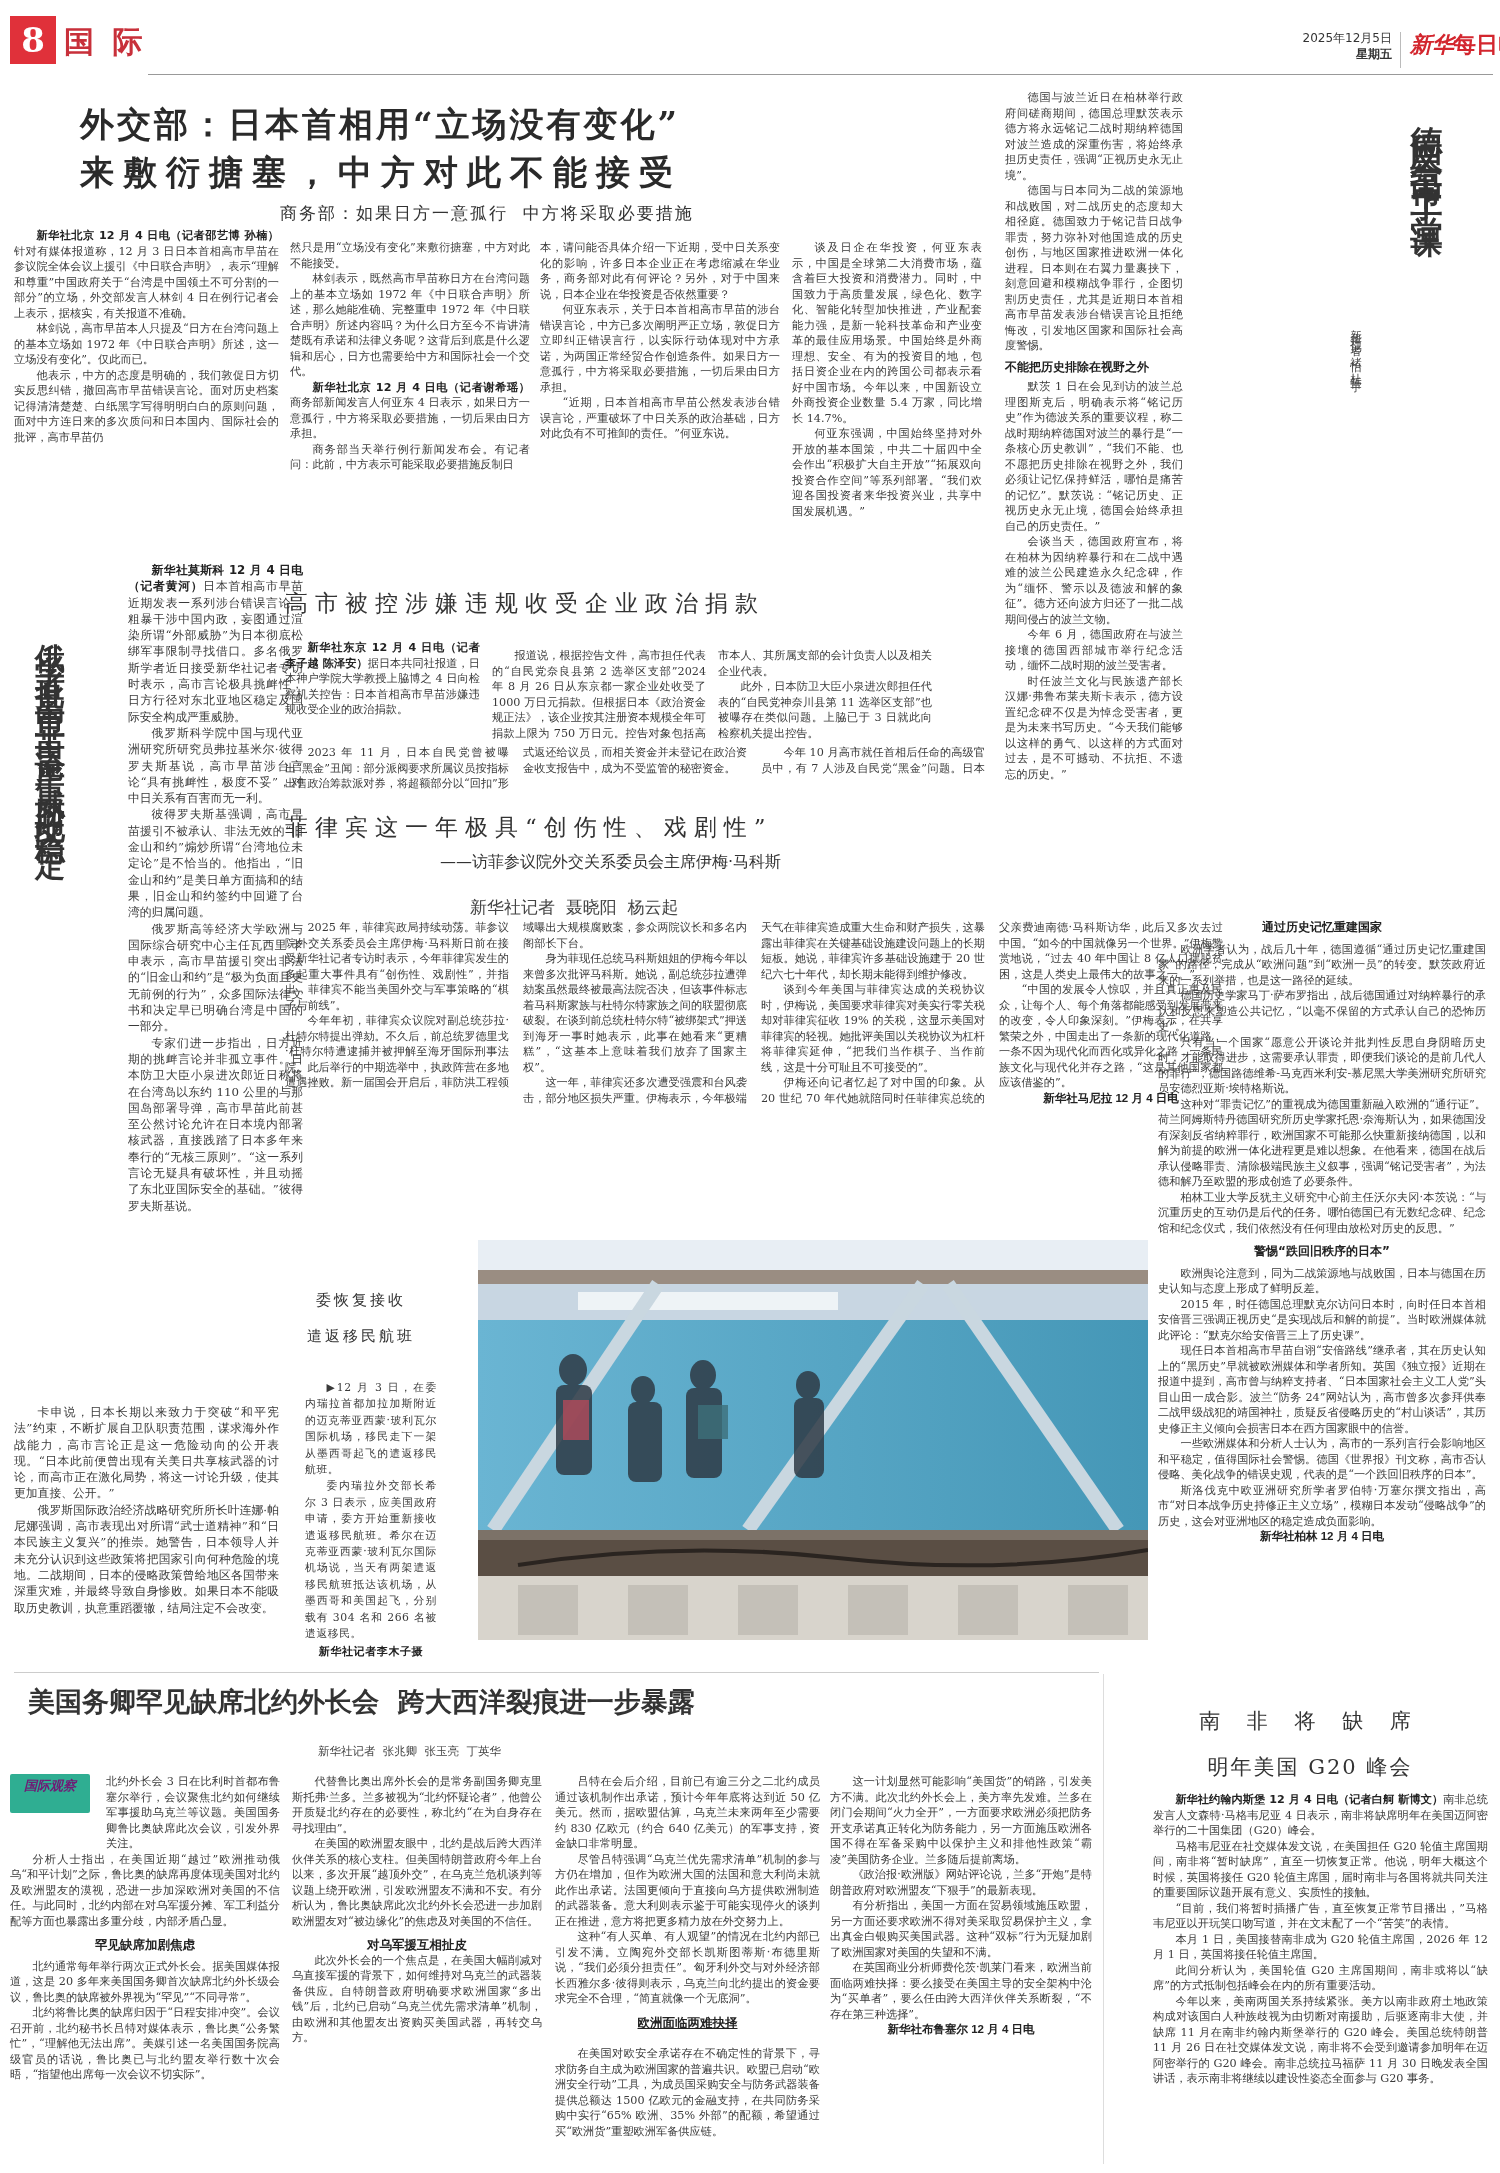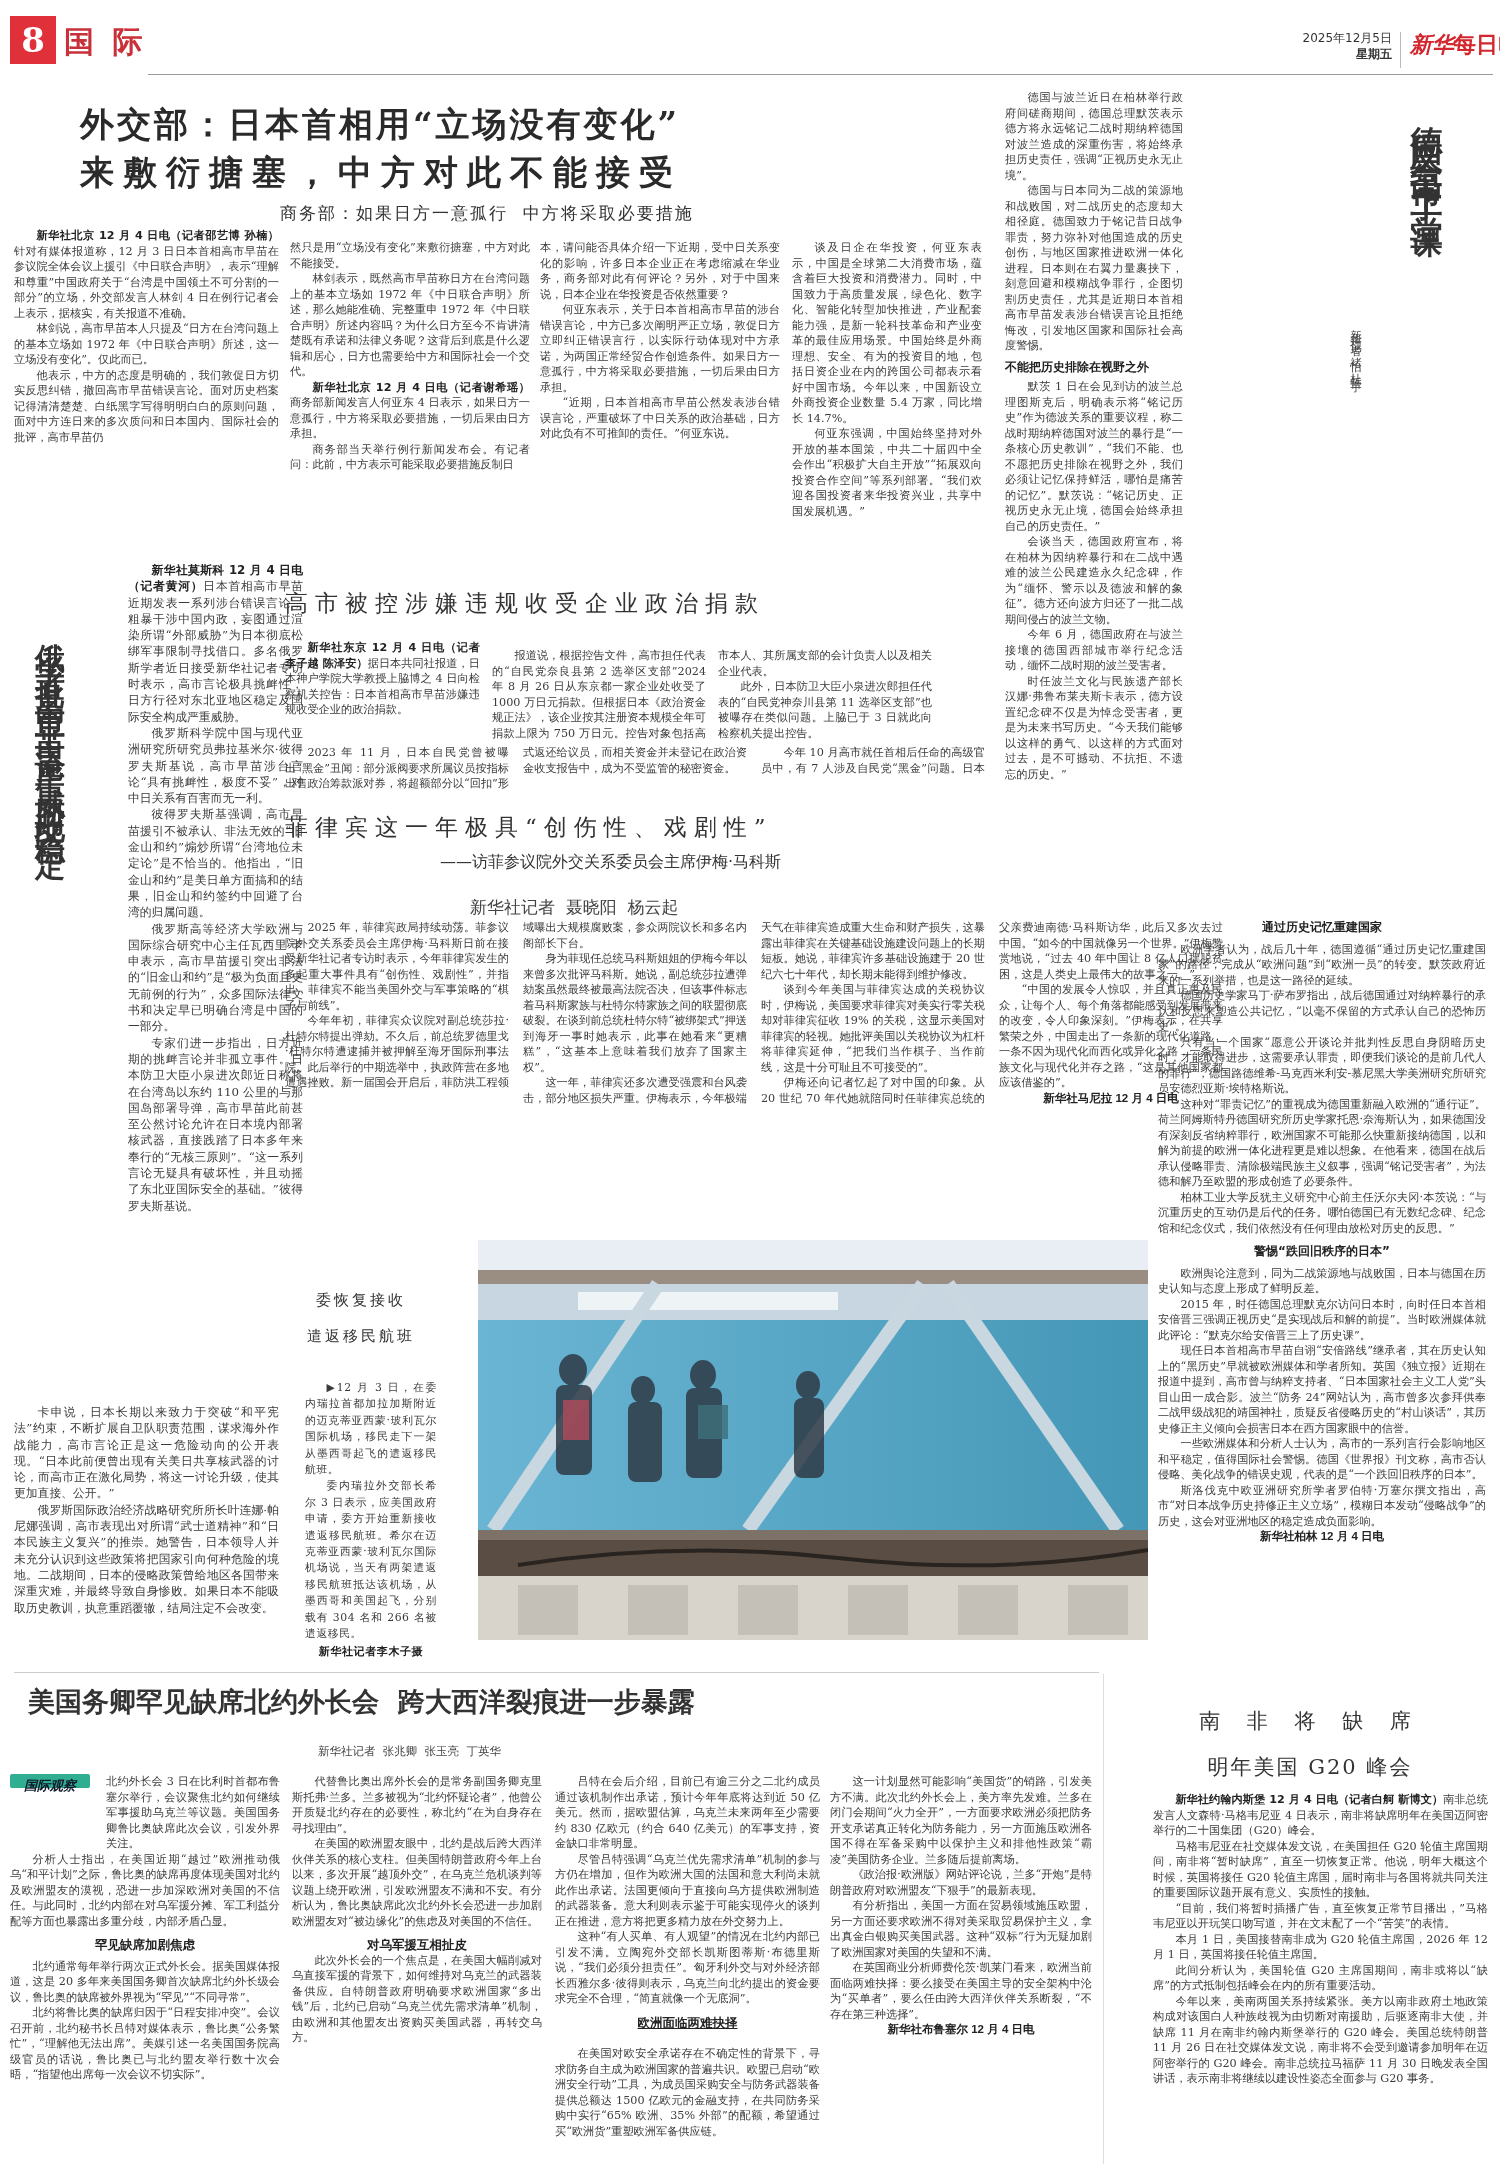--- a/index.html
+++ b/index.html
@@ -180,21 +180,21 @@
         <rect x="480" y="345" width="60" height="50"></rect>
         <rect x="590" y="345" width="60" height="50"></rect>
       </g>
   </svg>
 </div>
 
 <div class="hline" style="left:14px;top:1672px;width:1085px;background:#ccc;"></div>
 <div class="abs" style="left:28px;top:1684px;width:1070px;font-family:'DejaVu Serif',serif;font-weight:bold;font-size:27px;color:#333;white-space:pre;">美国务卿罕见缺席北约外长会  跨大西洋裂痕进一步暴露</div>
 <div class="abs" style="left:318px;top:1744px;font-size:11.5px;color:#444;white-space:pre;">新华社记者  张兆卿  张玉亮  丁英华</div>
 
-<div class="abs" style="left:10px;top:1774px;width:80px;height:14px;background:#2fae92;color:#0f172a;font-family:'DejaVu Sans',sans-serif;font-weight:bold;font-style:italic;font-size:13px;line-height:24px;text-align:center;border-radius:2px;">
+<div class="abs" style="left:10px;top:1774px;width:80px;height:39px;background:#2fae92;color:#701a75;font-family:'DejaVu Sans',sans-serif;font-weight:bold;font-style:italic;font-size:13px;line-height:24px;text-align:center;border-radius:2px;">
   <span>国际观察</span>
 </div>
 <div class="abs txt" style="left:10px;top:1774px;width:270px;">
   <p style="padding-left:96px;text-indent:0;"><span>北约外长会 3 日在比利时首都布鲁塞尔举行，会议聚焦北约如何继续军事援助乌克兰等议题。美国国务卿鲁比奥缺席此次会议，引发外界关注。</span></p>
   <p>分析人士指出，在美国近期“越过”欧洲推动俄乌“和平计划”之际，鲁比奥的缺席再度体现美国对北约及欧洲盟友的漠视，恐进一步加深欧洲对美国的不信任。与此同时，北约内部在对乌军援分摊、军工利益分配等方面也暴露出多重分歧，内部矛盾凸显。</p>
   <div class="sec-h" style="margin:8px 0 6px;font-size:12.5px;">罕见缺席加剧焦虑</div>
   <p>北约通常每年举行两次正式外长会。据美国媒体报道，这是 20 多年来美国国务卿首次缺席北约外长级会议，鲁比奥的缺席被外界视为“罕见”“不同寻常”。</p>
   <p>北约将鲁比奥的缺席归因于“日程安排冲突”。会议召开前，北约秘书长吕特对媒体表示，鲁比奥“公务繁忙”，“理解他无法出席”。美媒引述一名美国国务院高级官员的话说，鲁比奥已与北约盟友举行数十次会晤，“指望他出席每一次会议不切实际”。</p>
 </div>
 <div class="abs txt" style="left:292px;top:1774px;width:250px;">

